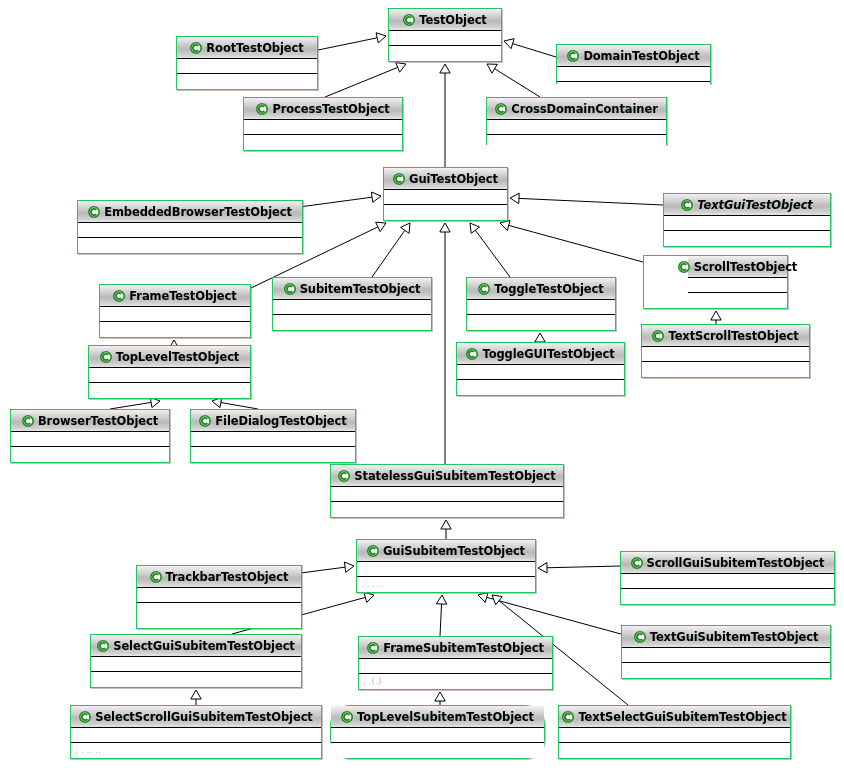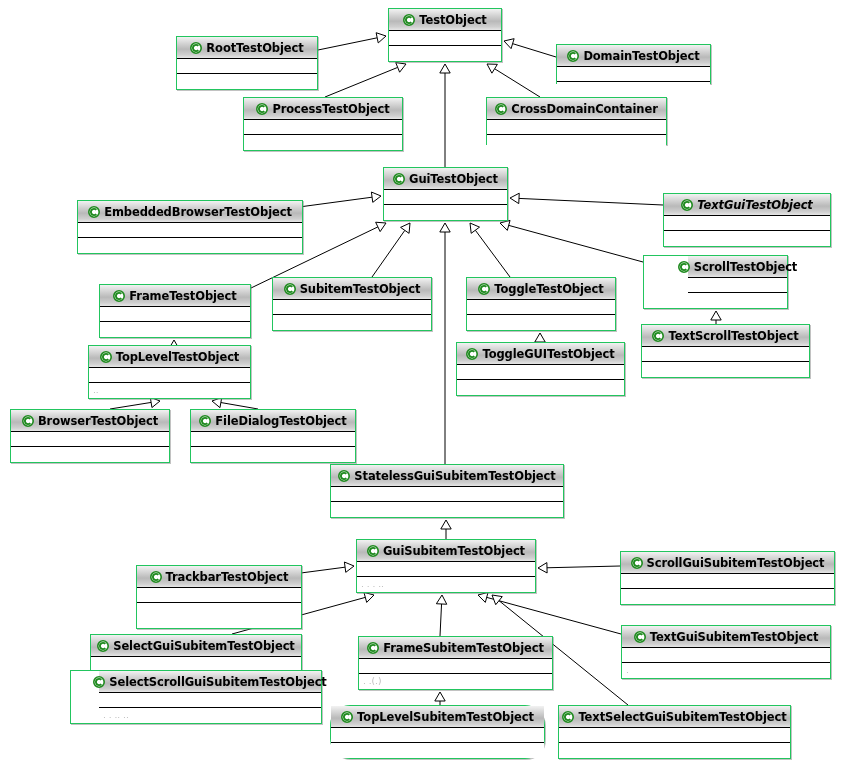--- a/index.html
+++ b/index.html
@@ -547,21 +547,21 @@
               <path d="M8.3 3.9 A3.1 3.1 0 1 0 8.3 8.1" fill="none" stroke="#1f8a1f" stroke-width="1.9"></path>
             </svg>
           </span>
           <span class="cls-title">TextGuiSubitemTestObject</span>
         </div>
         <div class="uml-attrs"></div>
         <div class="uml-ops">
           <span class="faint">.</span>
         </div>
       </div>
-      <div class="uml-class" style="left: 70px; top: 670px; width: 252px; height: 54px; padding-left: 28px;">
+      <div class="uml-class" style="left: 70px; top: 705px; width: 252px; height: 54px;">
         <div class="uml-header">
           <span class="cls-icon">
             <svg width="12" height="12" viewBox="0 0 12 12">
               <circle cx="6" cy="6" r="5.2" fill="#ffffff" stroke="#1f8a1f" stroke-width="1.6"></circle>
               <path d="M8.3 3.9 A3.1 3.1 0 1 0 8.3 8.1" fill="none" stroke="#1f8a1f" stroke-width="1.9"></path>
             </svg>
           </span>
           <span class="cls-title">SelectScrollGuiSubitemTestObject</span>
         </div>
         <div class="uml-attrs"></div>

